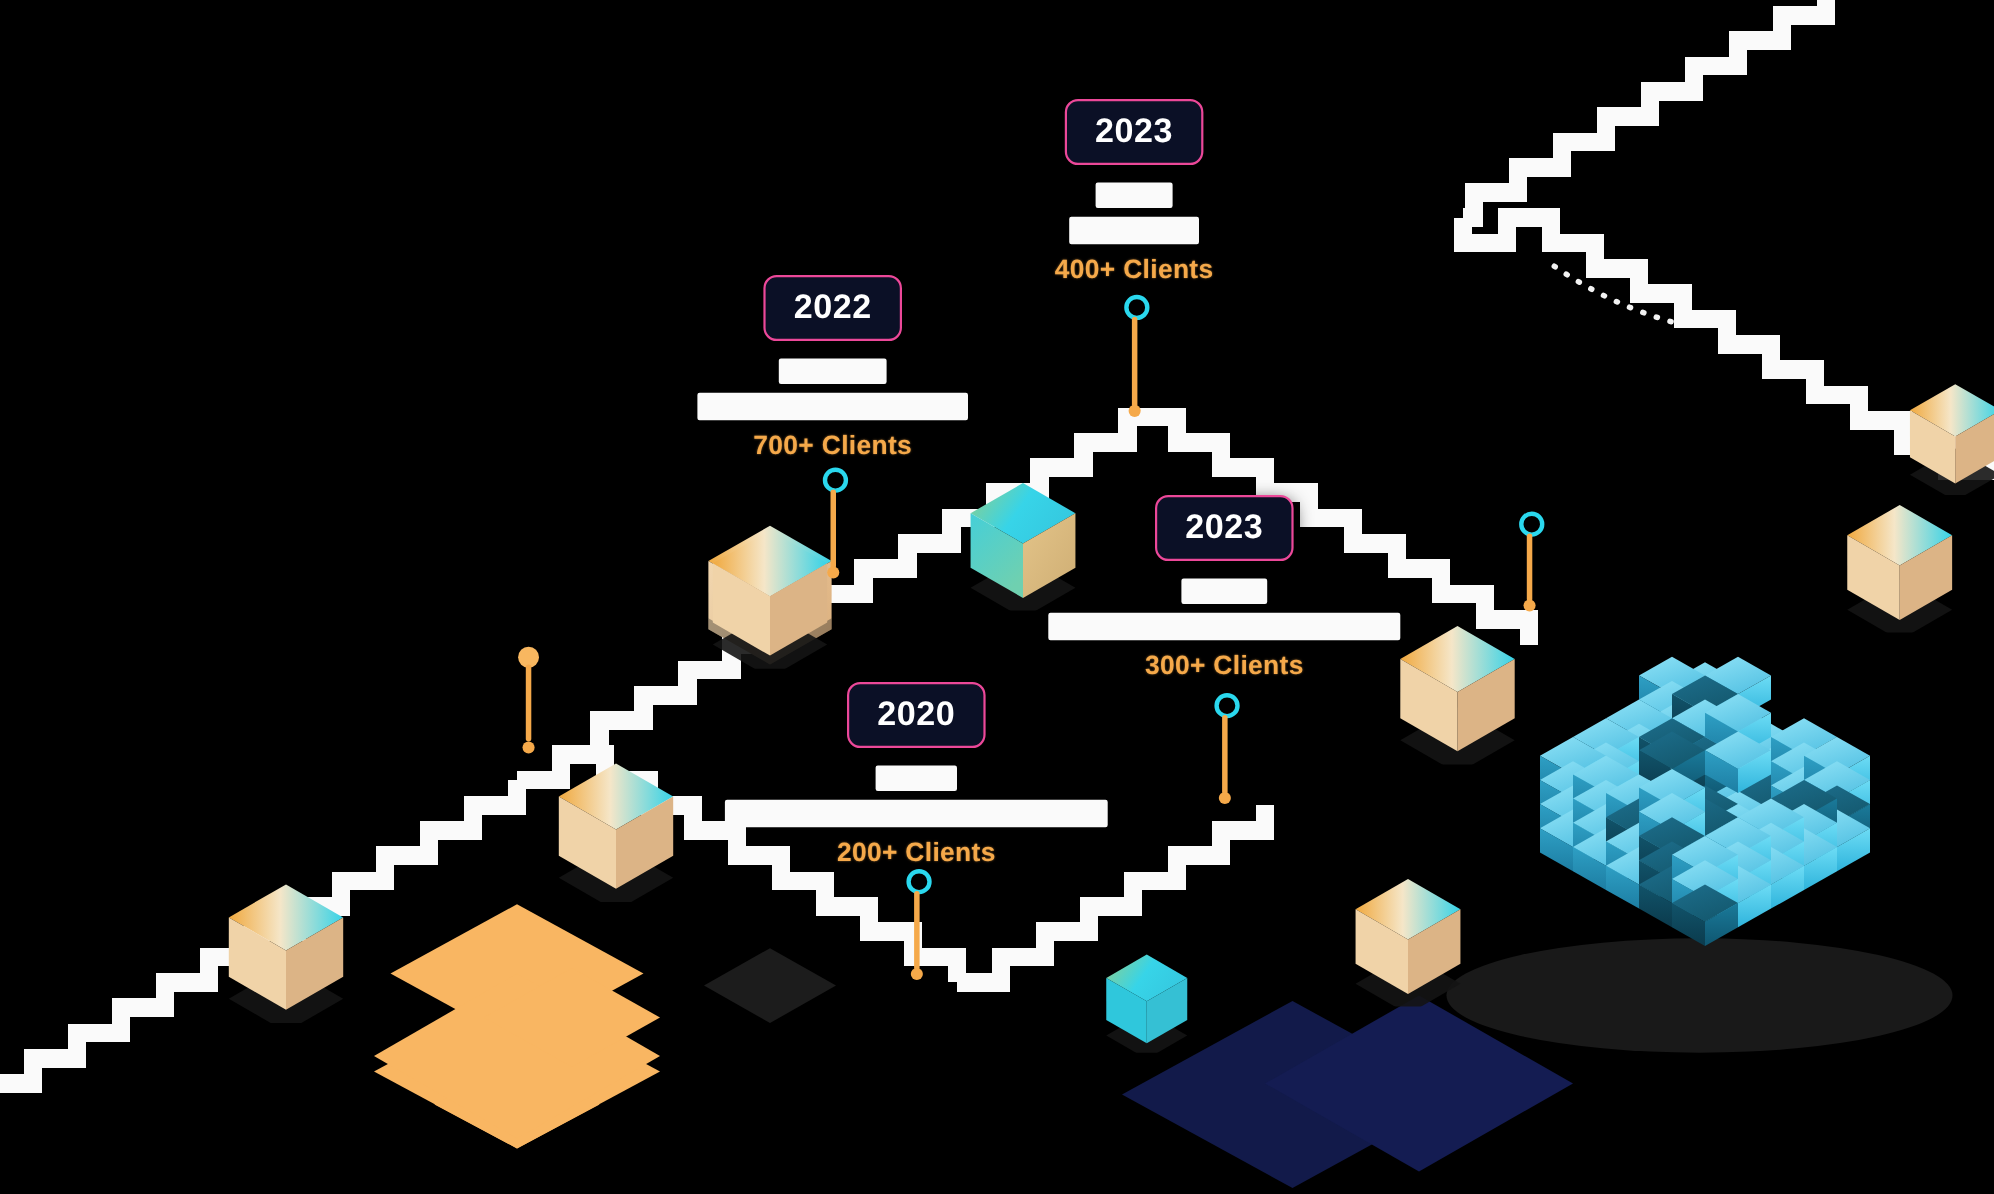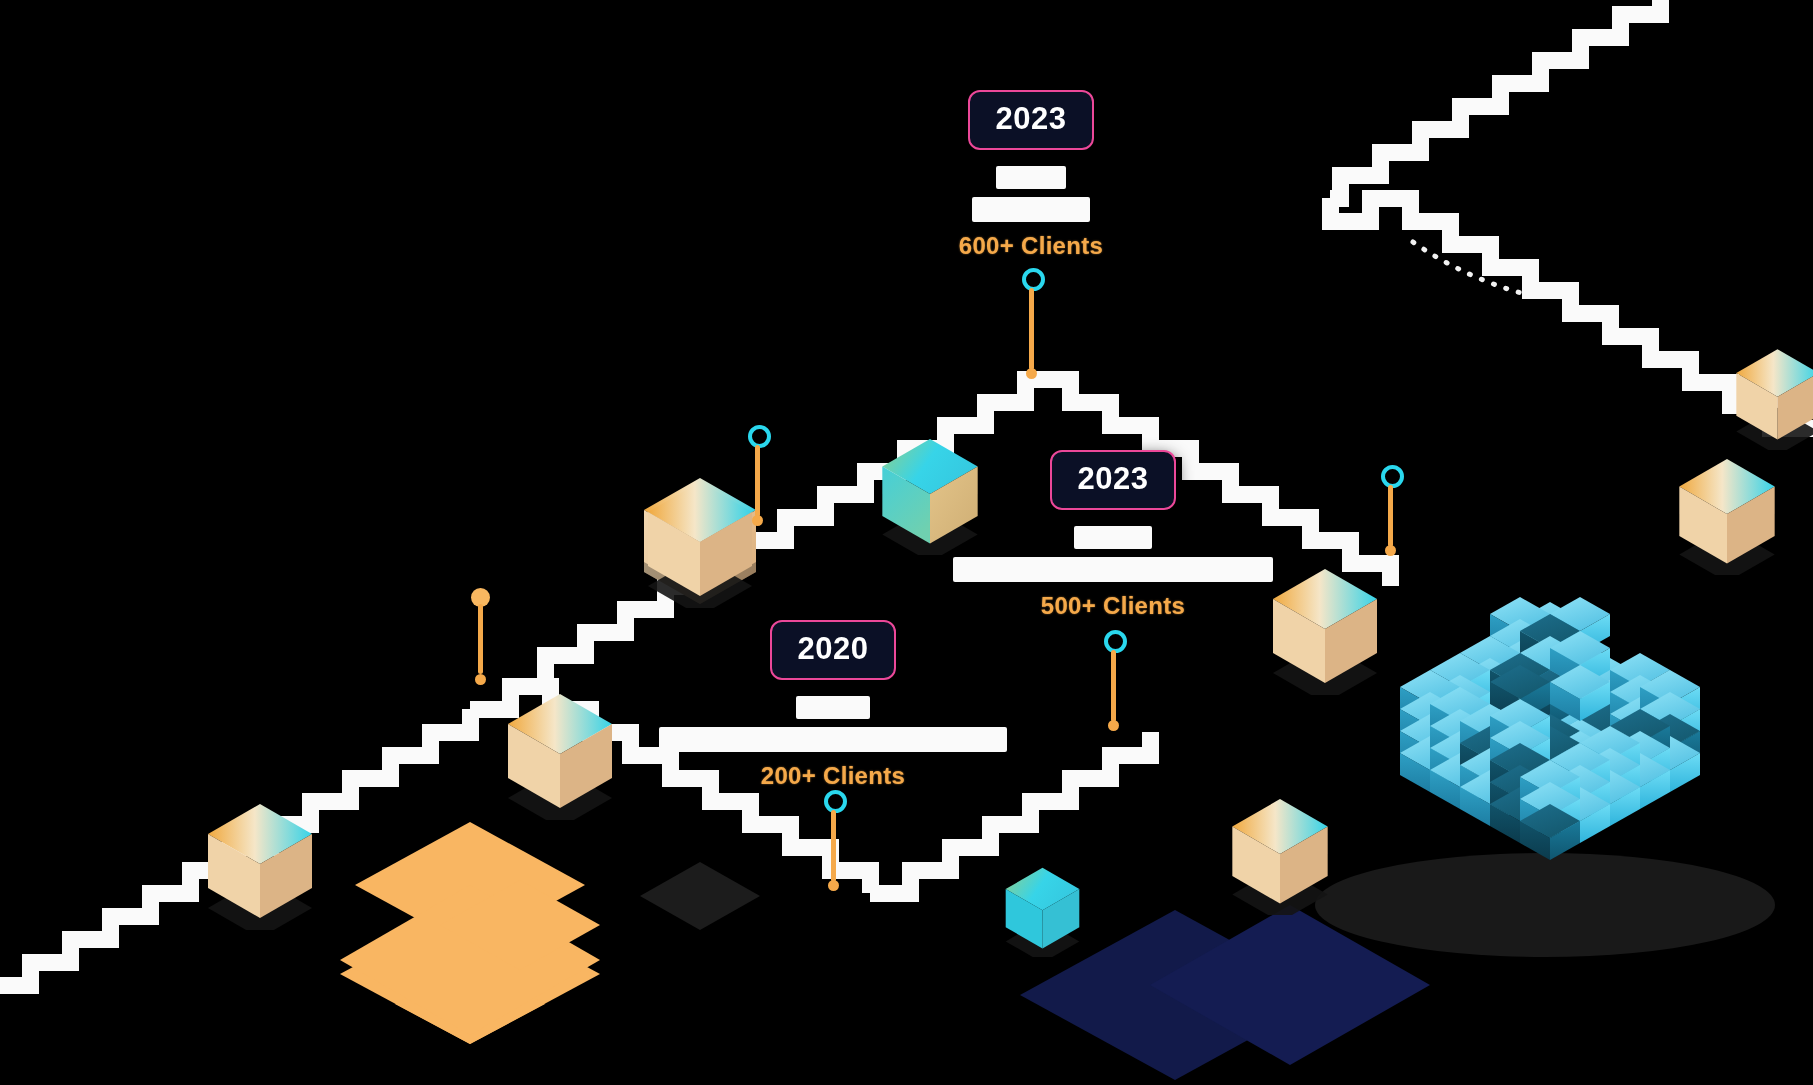--- a/index.html
+++ b/index.html
@@ -739,41 +739,49 @@
     <div class="ring"></div>
     <div class="stem" style="height:72px;"></div>
     <div class="dot" style="top:90px;"></div>
   </div>
 
   <div class="milestone" style="left:1113px; top:450px;">
     <div class="year-badge">2023</div>
     <div class="ms-body">
       <span class="redact-row"><i class="redact r1" style="width:78px;"></i></span>
       <span class="redact-row"><i class="redact r2" style="width:320px;"></i></span>
-      <span class="clients">500+ Clients</span>
+      <span class="clients">300+ Clients</span>
     </div>
   </div>
   <div class="pin" style="left:1103px; top:630px; width:20px; height:110px;">
     <div class="ring"></div>
     <div class="stem" style="height:72px;"></div>
     <div class="dot" style="top:90px;"></div>
   </div>
 
+  <div class="milestone" style="left:757px; top:250px;">
+    <div class="year-badge">2022</div>
+    <div class="ms-body">
+      <span class="redact-row"><i class="redact r1" style="width:98px;"></i></span>
+      <span class="redact-row"><i class="redact r2" style="width:246px;"></i></span>
+      <span class="clients">700+ Clients</span>
+    </div>
+  </div>
   <div class="pin" style="left:747px; top:425px; width:20px; height:110px;">
     <div class="ring"></div>
     <div class="stem" style="height:72px;"></div>
     <div class="dot" style="top:90px;"></div>
   </div>
 
   <div class="milestone" style="left:1031px; top:90px;">
     <div class="year-badge">2023</div>
     <div class="ms-body">
       <span class="redact-row"><i class="redact r1" style="width:70px;"></i></span>
       <span class="redact-row"><i class="redact r2" style="width:118px;"></i></span>
-      <span class="clients">600+ Clients</span>
+      <span class="clients">400+ Clients</span>
     </div>
   </div>
   <div class="pin" style="left:1021px; top:268px; width:20px; height:110px;">
     <div class="ring"></div>
     <div class="stem" style="height:82px;"></div>
     <div class="dot" style="top:100px;"></div>
   </div>
 
   <div class="pin" style="left:1380px; top:465px; width:20px; height:110px;">
     <div class="ring"></div>

